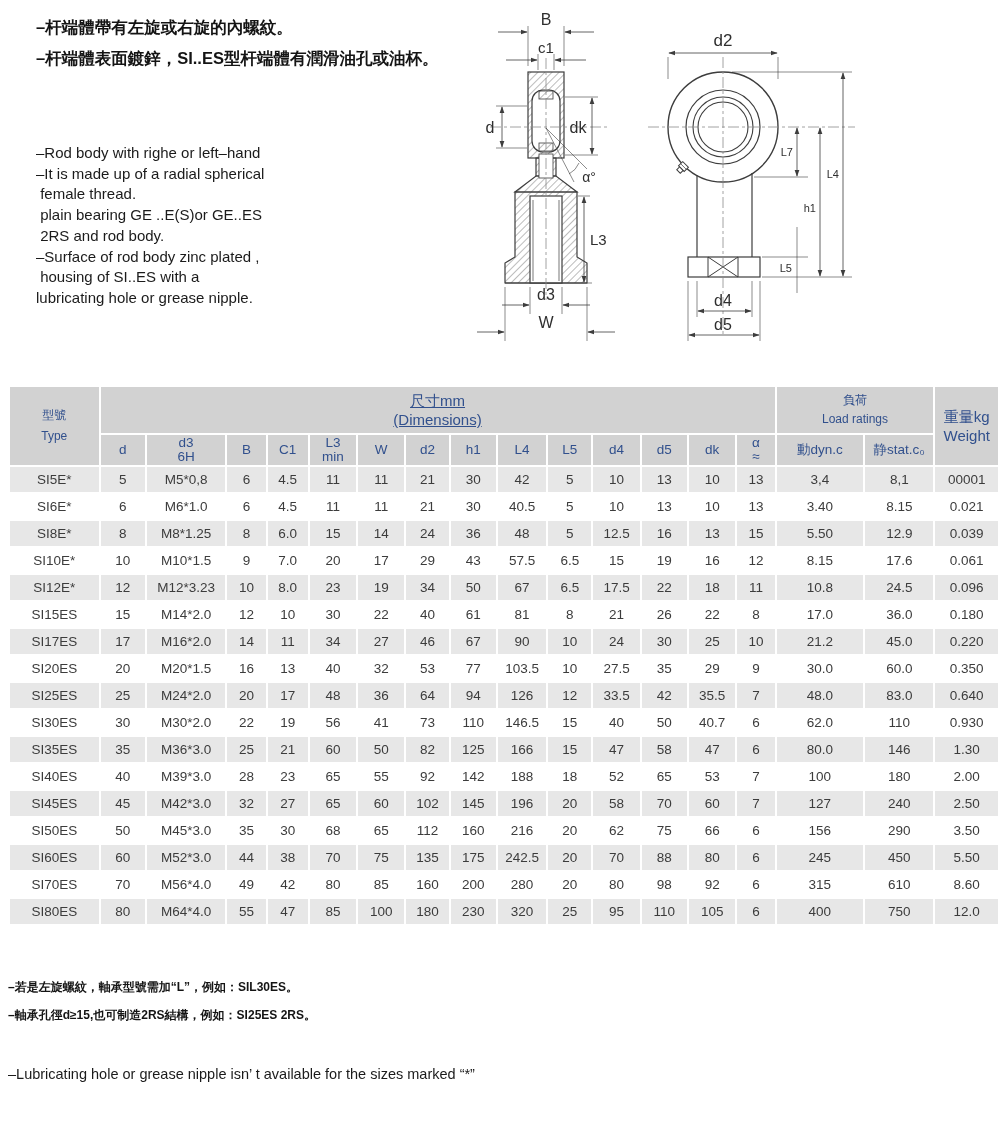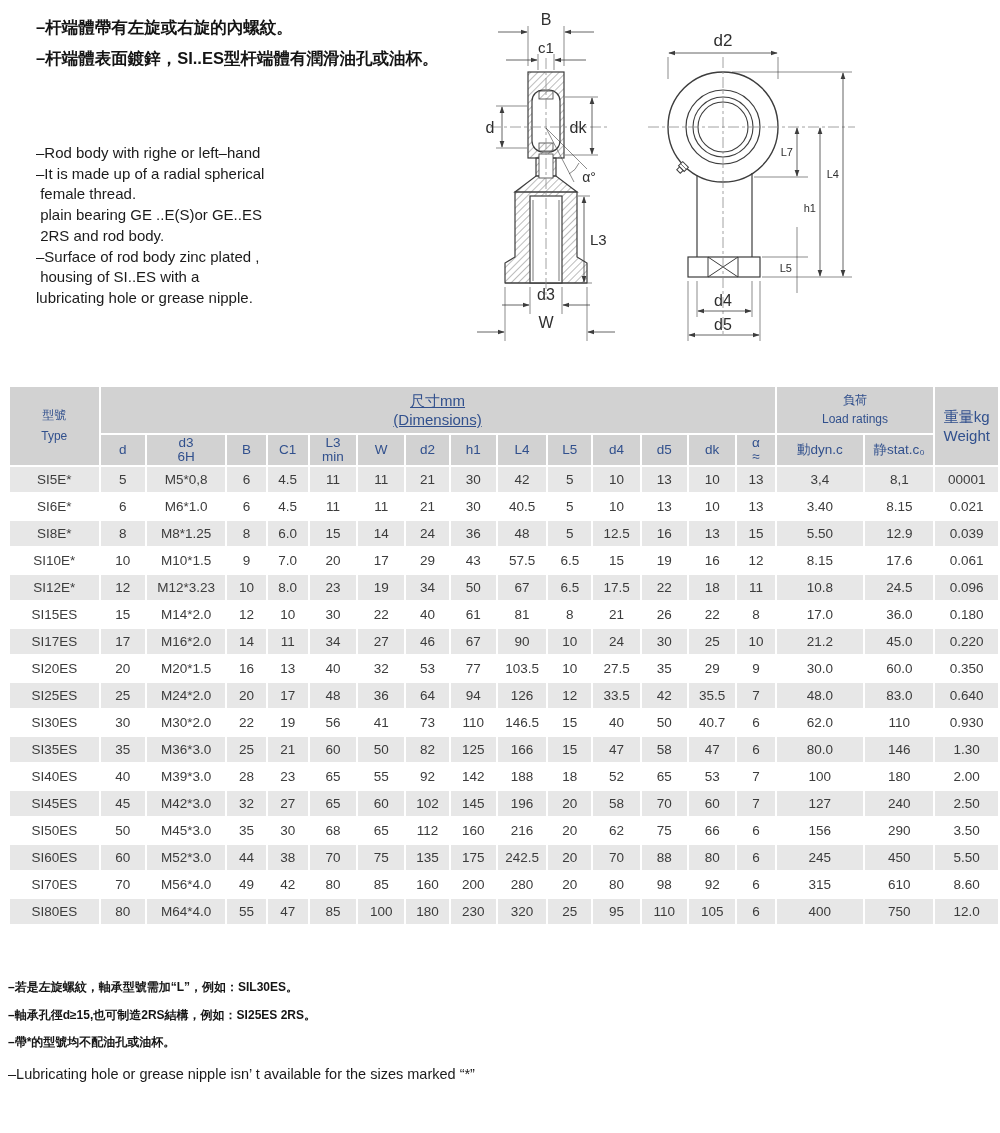--- a/index.html
+++ b/index.html
@@ -627,16 +627,16 @@
           <td>110</td>
           <td>105</td>
           <td>6</td>
           <td>400</td>
           <td>750</td>
           <td>12.0</td>
         </tr>
       </tbody>
   </table>
 
-  <div class="notes-cn"><div>–若是左旋螺紋，軸承型號需加“L”，例如：SIL30ES。</div><div>–軸承孔徑d≥15,也可制造2RS結構，例如：SI25ES 2RS。</div><div>–帶*的型號均不配油孔或油杯。</div></div>
+  <div class="notes-cn"><div>–若是左旋螺紋，軸承型號需加“L”，例如：SIL30ES。</div><div>–軸承孔徑d≥15,也可制造2RS結構，例如：SI25ES 2RS。</div></div>
   <div class="notes-en"><div>–Lubricating hole or grease nipple isn’ t available for the sizes marked “*”</div></div>
 
 </div>
 
 </body></html>

